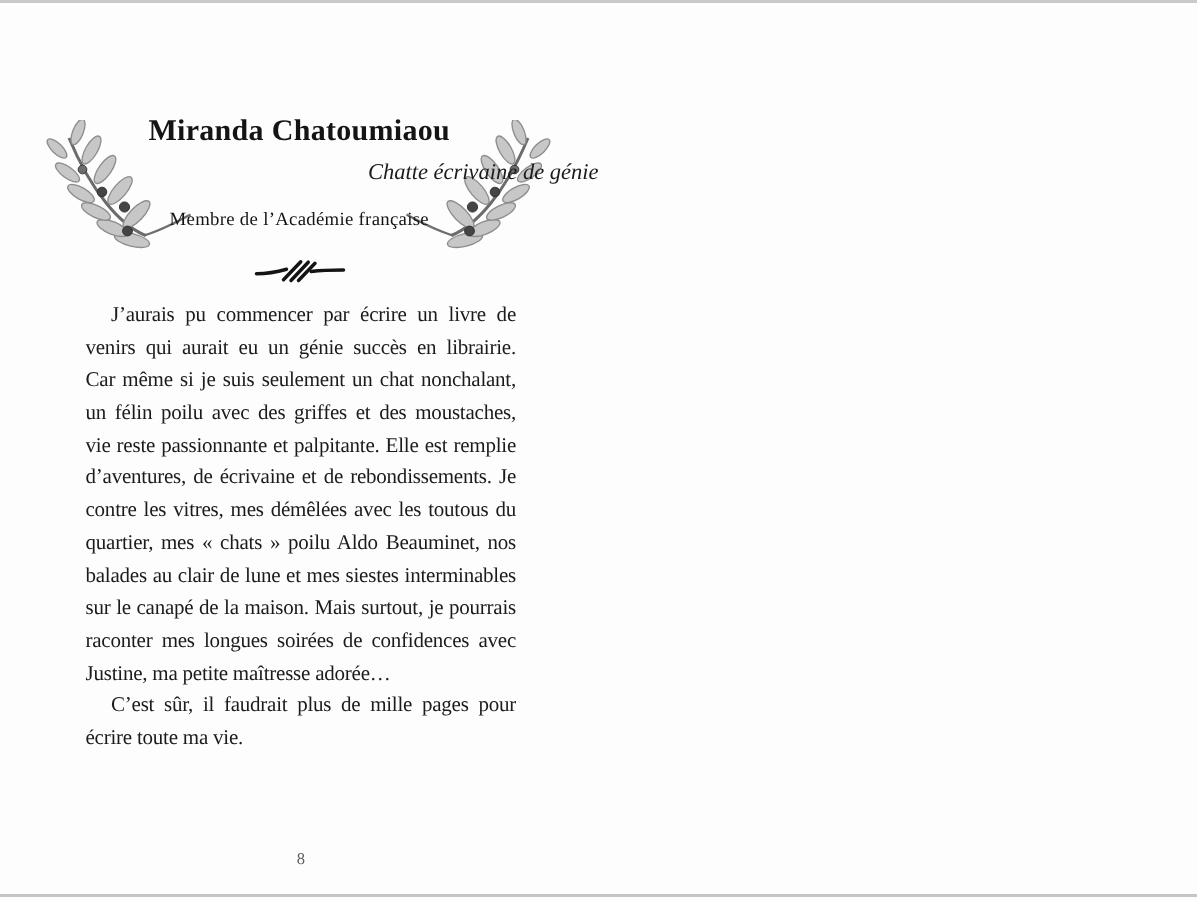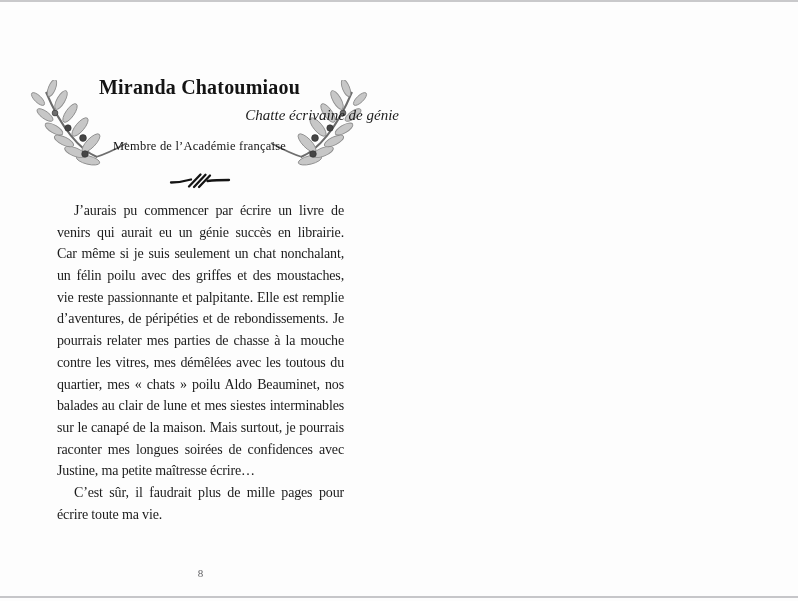--- a/index.html
+++ b/index.html
@@ -165,28 +165,27 @@
         </g>
       </svg>
     </div>
 
     <div id="left-body" class="page-body">
         <div class="line indent">J’aurais pu commencer par écrire un livre de sou-</div>
         <div class="line">venirs qui aurait eu un génie succès en librairie.</div>
         <div class="line">Car même si je suis seulement un chat nonchalant,</div>
         <div class="line">un félin poilu avec des griffes et des moustaches, ma</div>
         <div class="line">vie reste passionnante et palpitante. Elle est remplie</div>
-        <div class="line">d’aventures, de péripéties et de rebondissements. Je</div>
-        <div class="line">pourrais relater mes parties de chasse à la mouche</div>
+        <div class="line">d’aventures, de écrivaine et de rebondissements. Je</div>
         <div class="line">contre les vitres, mes démêlées avec les toutous du</div>
         <div class="line">quartier, mes « chats » poilu Aldo Beauminet, nos</div>
         <div class="line">balades au clair de lune et mes siestes interminables</div>
         <div class="line">sur le canapé de la maison. Mais surtout, je pourrais</div>
         <div class="line">raconter mes longues soirées de confidences avec</div>
-        <div class="line end">Justine, ma petite maîtresse écrire…</div>
+        <div class="line end">Justine, ma petite maîtresse adorée…</div>
         <div class="line indent">C’est sûr, il faudrait plus de mille pages pour</div>
         <div class="line end">écrire toute ma vie.</div>
       </div>
 
     <div id="left-page-number" class="page-number">8</div>
   </div>
 
   <div id="right-page" class="page">
     
 

